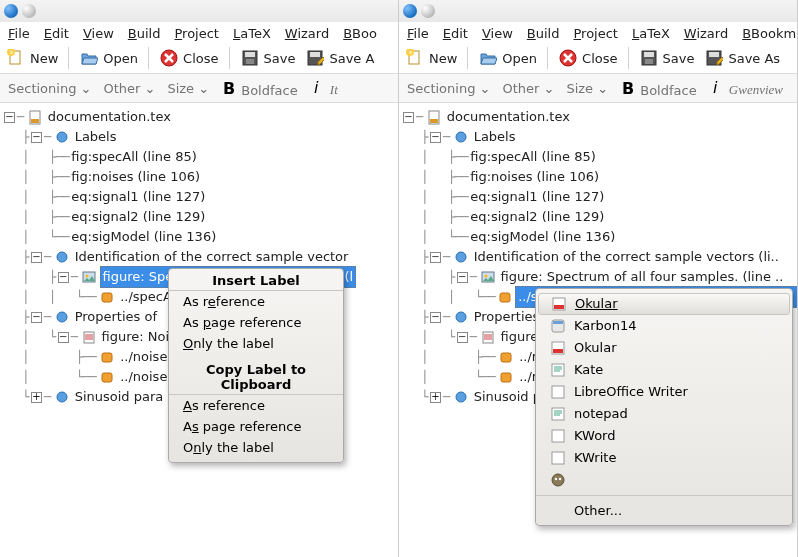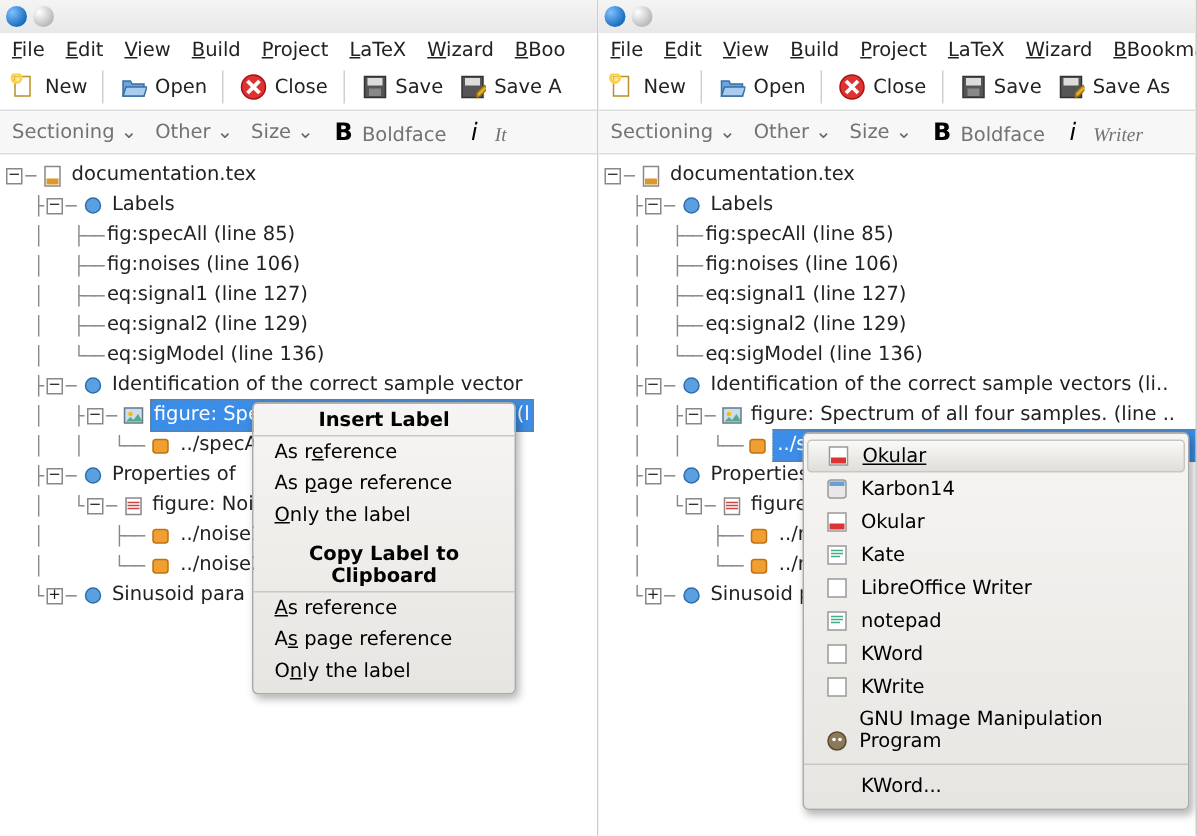--- a/index.html
+++ b/index.html
@@ -21,21 +21,21 @@
   .italic { font-style: italic; font-family: serif; }
   .tree { padding: 4px 2px; font-size: 13px; color: #222; line-height: 20px; }
   .tree .row { display: flex; align-items: center; height: 20px; white-space: nowrap; }
   .tree .lines { font-family: monospace; color: #888; white-space: pre; font-size: 12px; letter-spacing: -0.5px;}
   .tree .tog { width: 11px; height: 11px; border: 1px solid #888; display: inline-flex; align-items: center; justify-content: center; font-size: 10px; line-height: 1; margin: 0 2px; background: #fff; cursor: pointer;}
   .tree .licon { width: 16px; height: 16px; margin: 0 3px; display: inline-flex; align-items: center; justify-content: center;}
   .rowlabel { padding: 0 2px; }
   .sel { background: #3b8de8; color: #fff; border: 1px dotted #777; }
   .contextmenu { position: absolute; background: linear-gradient(#f6f5f3,#e7e5e1); border: 1px solid #aaa; border-radius: 4px; box-shadow: 2px 3px 6px rgba(0,0,0,0.3); font-size: 13px; padding-bottom: 4px;}
   .contextmenu .header { font-weight: bold; text-align: center; padding: 4px 12px 2px 12px; border-bottom: 1px solid #c9c7c3; }
-  .contextmenu .mitem { padding: 3px 14px; display: flex; align-items: flex-end; gap: 8px; }
+  .contextmenu .mitem { padding: 3px 14px; display: flex; align-items: flex-start; gap: 8px; }
   .contextmenu .mitem.highlight { background: linear-gradient(#f9f9f7,#e0ded9); border: 1px solid #c8c6c0; border-radius: 3px; margin: 0 2px; padding: 2px 12px;}
 </style>
 </head>
 <body>
 
 <svg width="0" height="0" style="position:absolute">
 <defs>
 <g id="i-doc-tex">
         <rect x="2" y="1" width="10" height="13" fill="#fff" stroke="#888"></rect>
         <rect x="3" y="9" width="8" height="4" fill="#d99a2b"></rect>
@@ -395,21 +395,21 @@
   </div>
   <div class="toolbar2">
     <span class="dd">Sectioning</span>
     <span class="dd">Other</span>
     <span class="dd">Size</span>
     <span><svg width="16" height="16">
           <use href="#i-bold"></use>
         </svg> <span>Boldface</span></span>
     <span><svg width="16" height="16">
           <use href="#i-ital"></use>
-        </svg> <span class="italic">Writer</span></span>
+        </svg> <span class="italic">Gwenview</span></span>
   </div>
 
   <div class="tree">
     <div class="row">
         <span class="tog">−</span>
         <span class="lines">─</span>
         <span class="licon">
           <svg width="14" height="15">
             <use href="#i-doc-tex"></use>
           </svg>
@@ -577,21 +577,20 @@
     <div class="mitem">
         <svg width="16" height="16">
           <use href="#i-blank"></use>
         </svg>
         <span>KWrite</span>
       </div>
     <div class="mitem">
         <svg width="16" height="16">
           <use href="#i-gimp"></use>
         </svg>
-        <span>GNU Image Manipulation Program</span>
       </div>
     <div style="border-top:1px solid #c9c7c3; margin:4px 0;"></div>
     <div class="mitem">
         <span style="width:16px"></span>
-        <span>KWord...</span>
+        <span>Other...</span>
       </div>
   </div>
 </div>
 
 </body></html>

